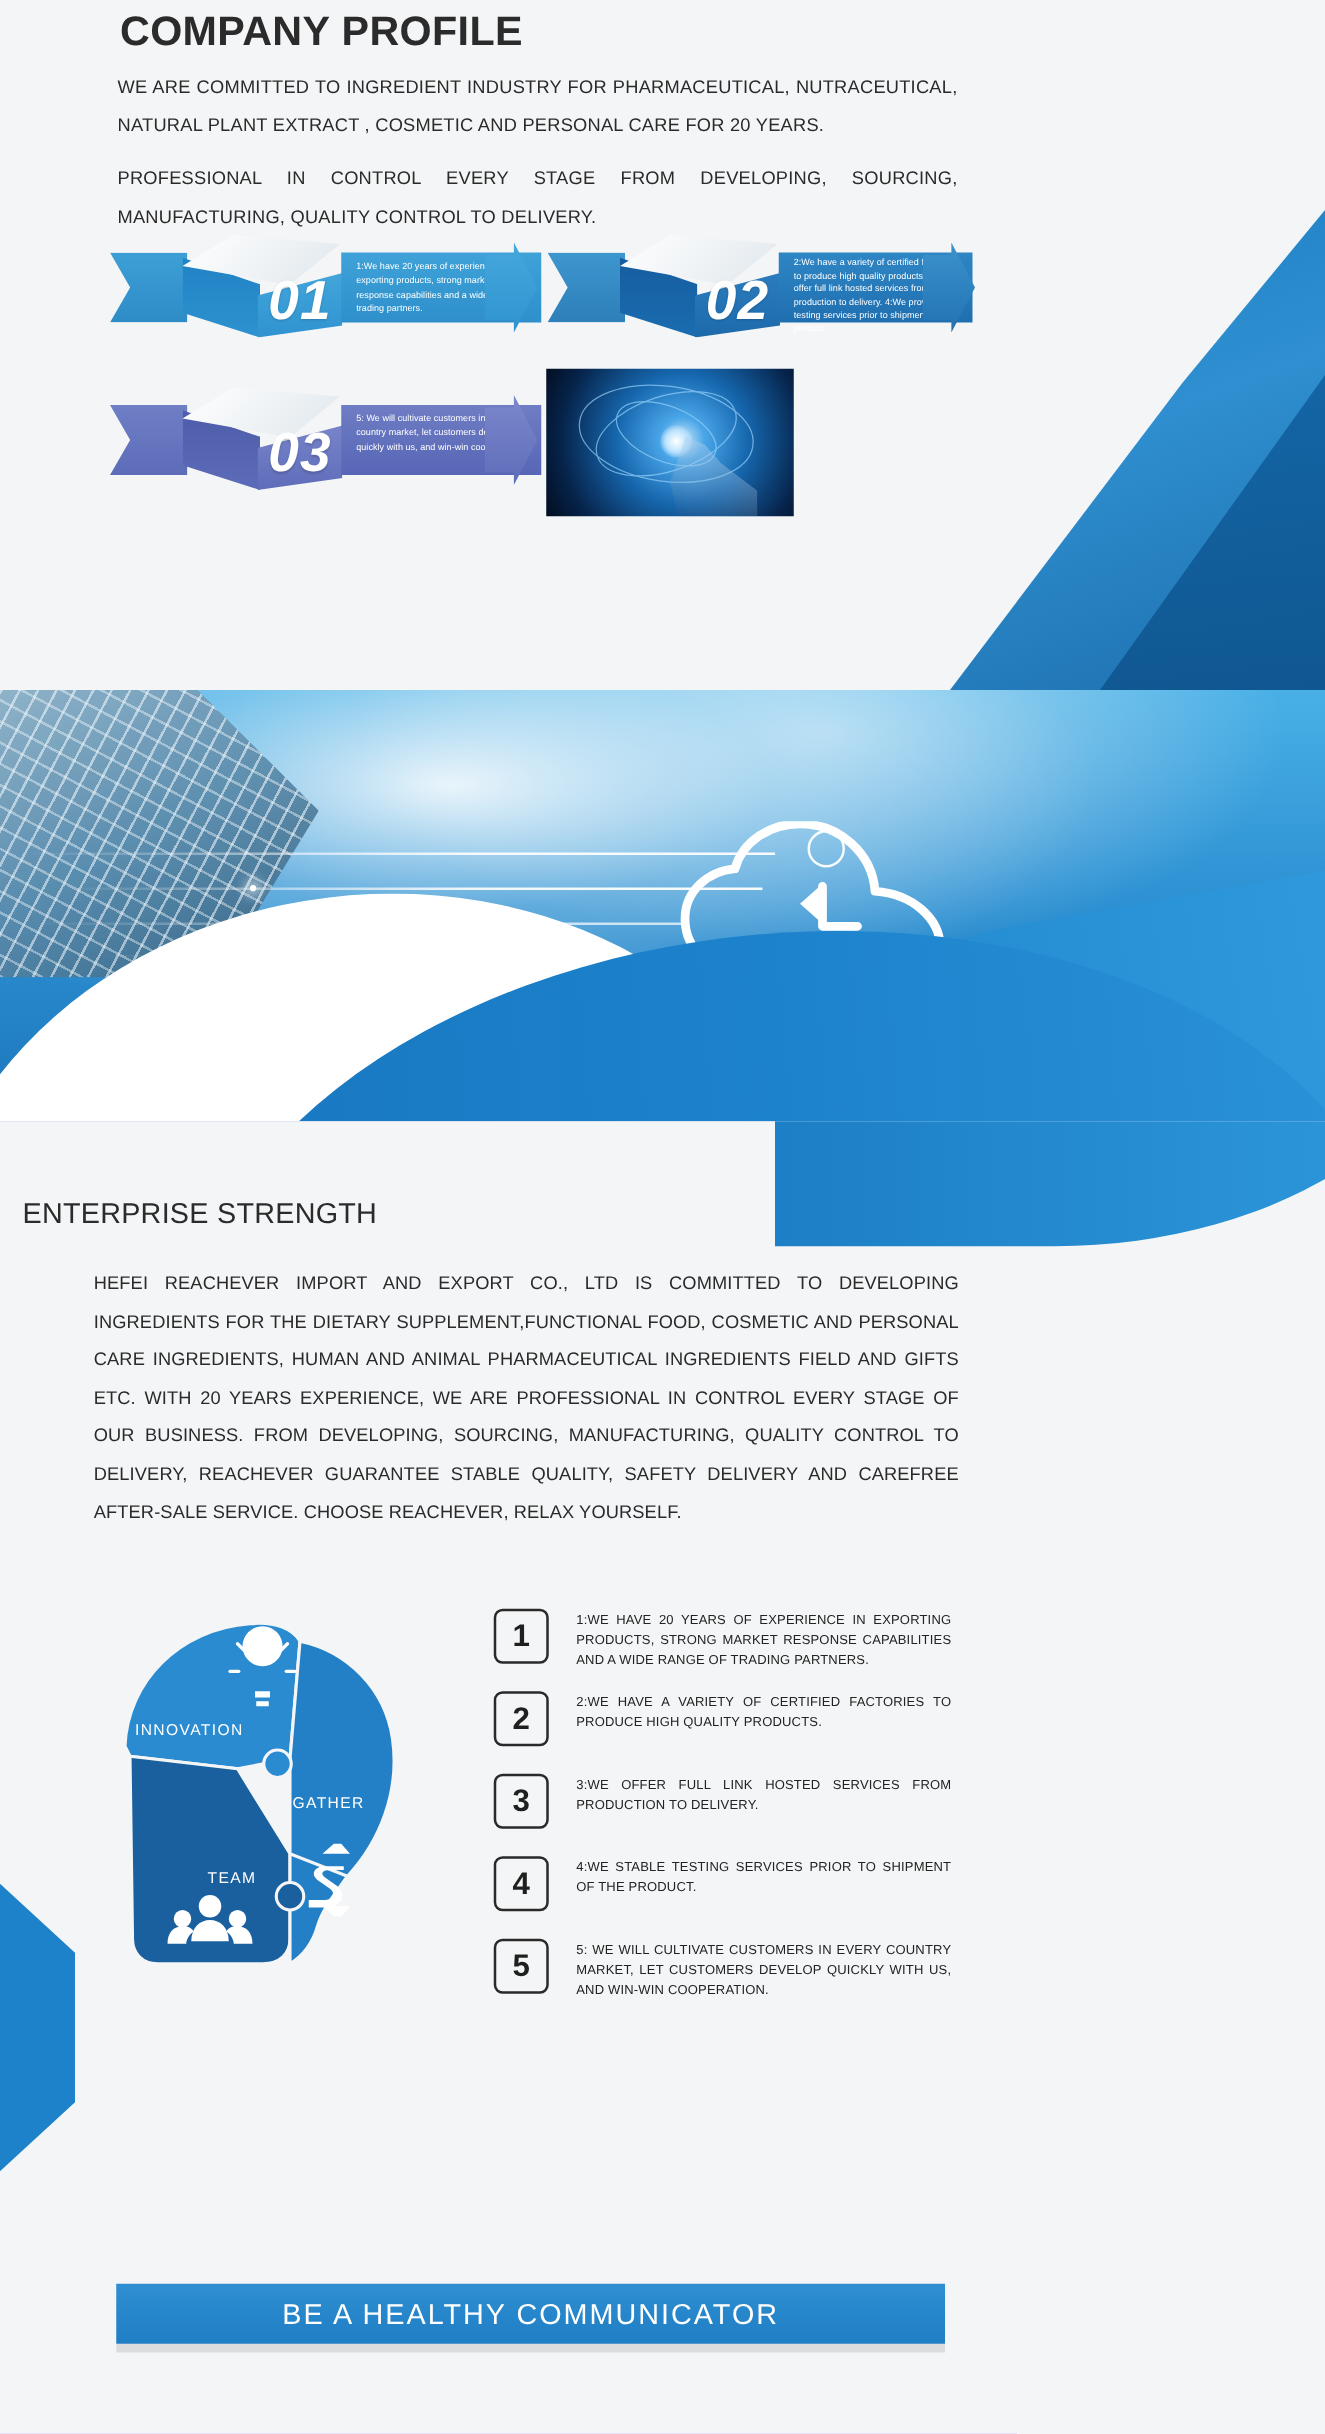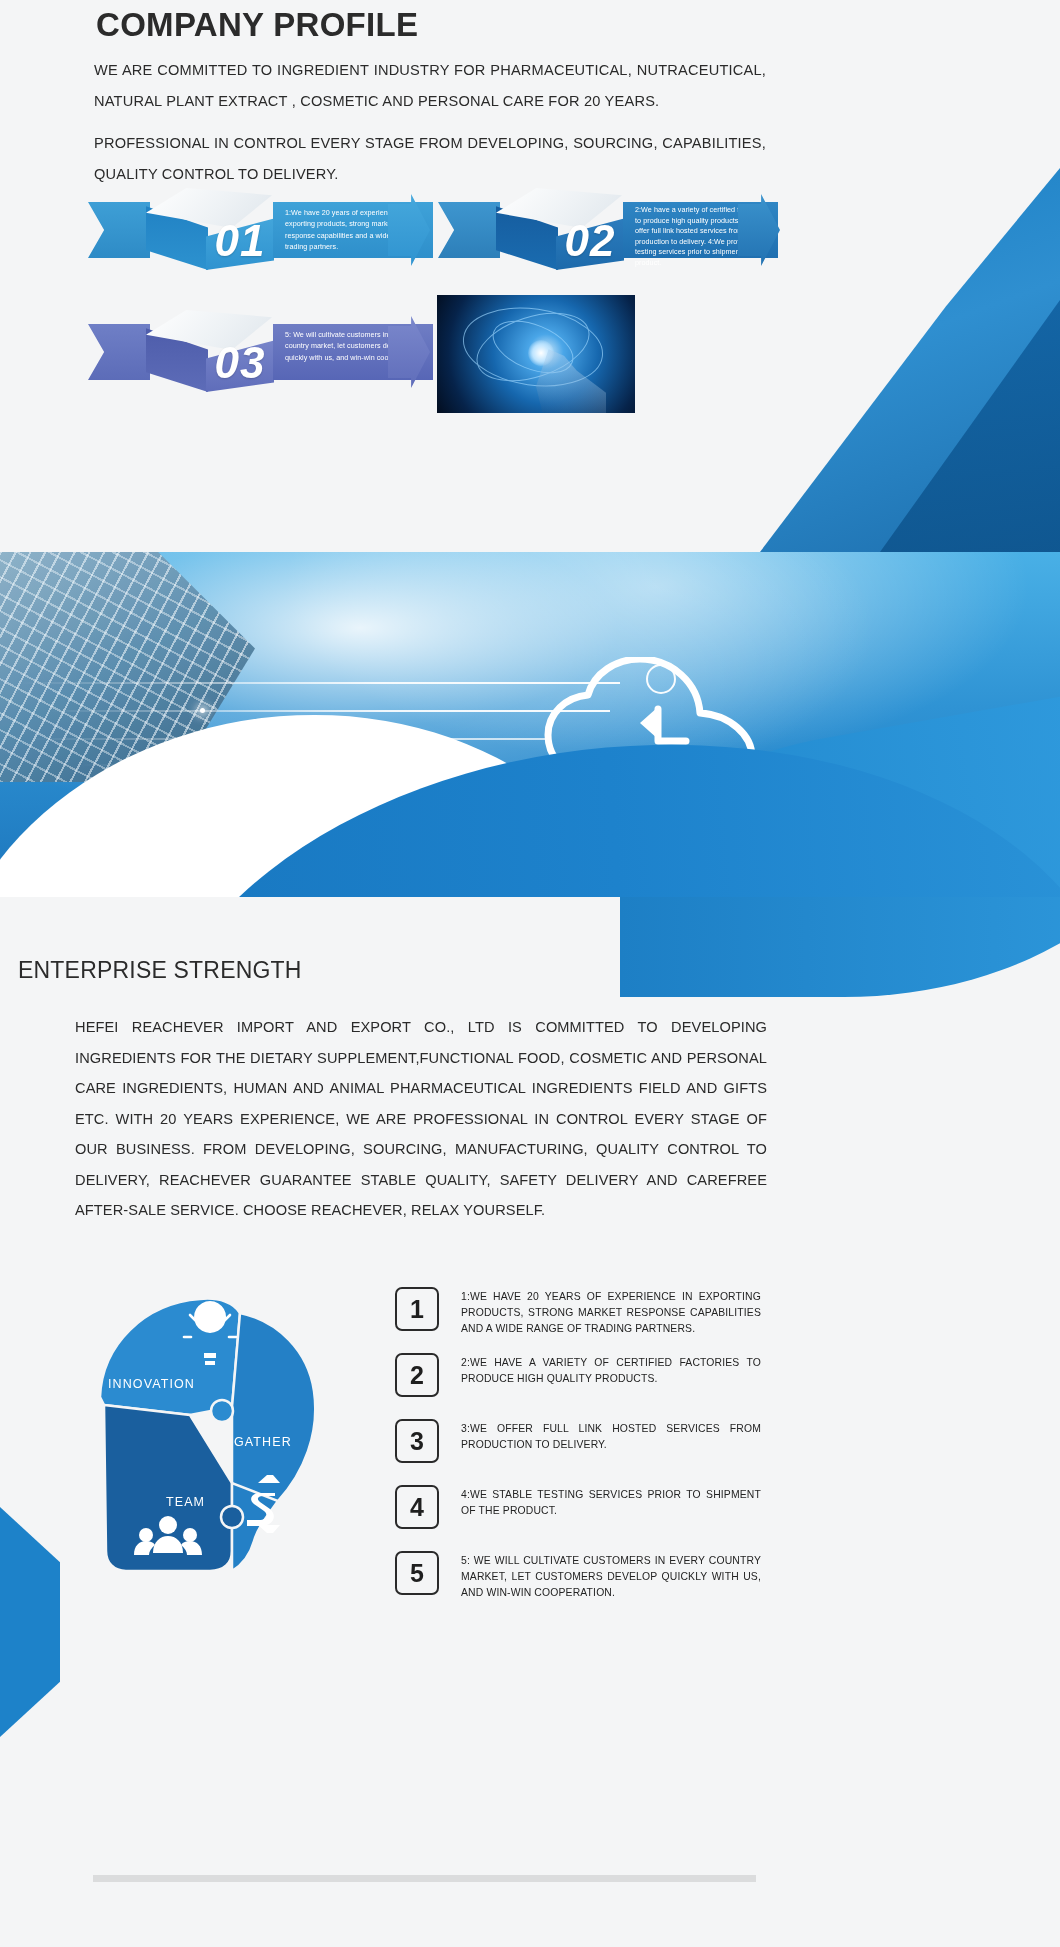--- a/index.html
+++ b/index.html
@@ -390,21 +390,21 @@
 <body>
 
 <div class="page">
 
   <section class="sec-profile">
     <div class="wedge-a"></div>
     <div class="wedge-b"></div>
 
     <h1 class="section-title">COMPANY PROFILE</h1>
     <p class="profile-para p1">WE ARE COMMITTED TO INGREDIENT INDUSTRY FOR PHARMACEUTICAL, NUTRACEUTICAL, NATURAL PLANT EXTRACT , COSMETIC AND PERSONAL CARE  FOR 20 YEARS.</p>
-    <p class="profile-para p2">PROFESSIONAL IN CONTROL EVERY STAGE  FROM DEVELOPING, SOURCING, CAPABILITIES, QUALITY CONTROL TO DELIVERY.</p>
+    <p class="profile-para p2">PROFESSIONAL IN CONTROL EVERY STAGE  FROM DEVELOPING, SOURCING, MANUFACTURING, QUALITY CONTROL TO DELIVERY.</p>
 
     <div class="ribbon" id="ribbon-01">
       <div class="tail"></div>
       <div class="cube-left"></div>
       <div class="cube-top"></div>
       <div class="cube-right"></div>
       <div class="num">01</div>
       <div class="body">
         <p>1:We have 20 years of experience in exporting products, strong market response capabilities and a wide range of trading partners.</p>
       </div>
@@ -543,16 +543,19 @@
       <div class="num-row">
         <div class="num-badge">4</div>
         <div class="num-text">4:WE STABLE TESTING SERVICES PRIOR TO SHIPMENT OF THE PRODUCT.</div>
       </div>
       <div class="num-row">
         <div class="num-badge">5</div>
         <div class="num-text">5: WE WILL CULTIVATE CUSTOMERS IN EVERY COUNTRY MARKET, LET CUSTOMERS DEVELOP QUICKLY WITH US, AND WIN-WIN COOPERATION.</div>
       </div>
     </div>
 
+    <div class="footer-banner">
+      <span>BE A HEALTHY COMMUNICATOR</span>
+    </div>
     <div class="footer-shadow"></div>
   </section>
 
 </div>
 
 </body></html>

